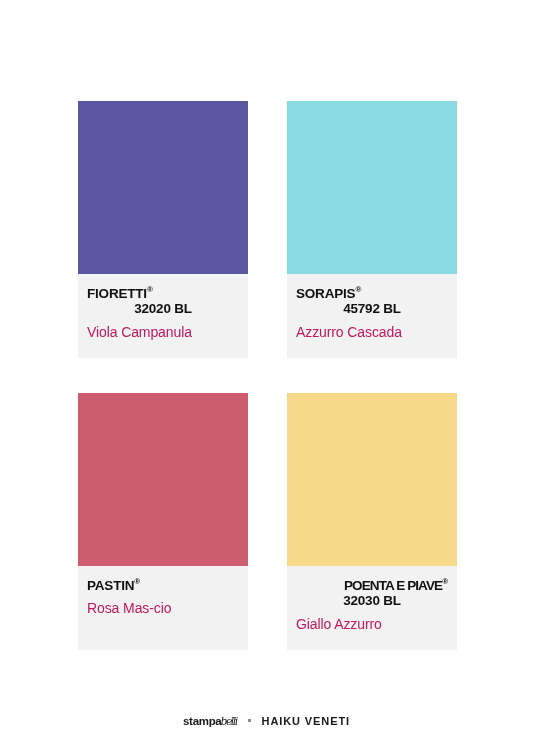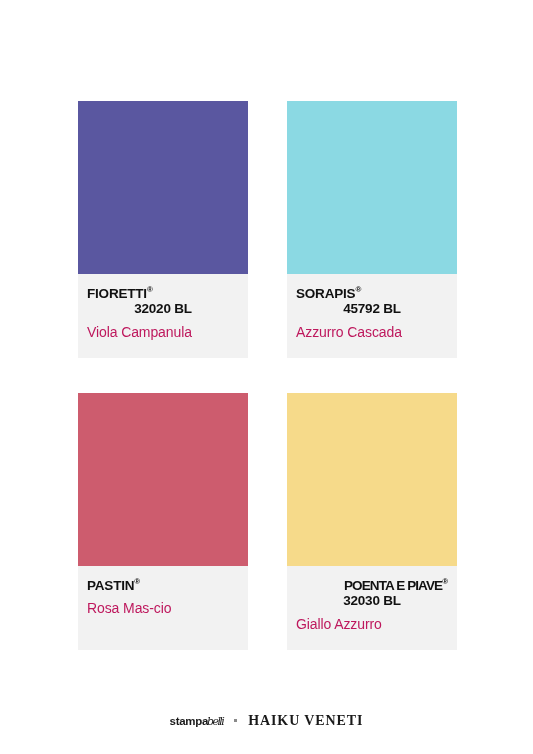--- a/index.html
+++ b/index.html
@@ -123,23 +123,23 @@
     transform: translateY(-0.5px);
   }
   .sep-dot {
     width: 3px;
     height: 3px;
     background: #8a8a8a;
     display: inline-block;
     transform: translateY(-1px);
   }
   .partner {
-    font-family: Liberation Serif, serif;
+    font-family: Liberation Sans, sans-serif;
     font-weight: bold;
-    font-size: 14px;
+    font-size: 11px;
     letter-spacing: 0.9px;
     color: #1a1a1a;
   }
 </style>
 </head>
 <body>
 
 <div class="poster">
 
   <div class="grid">

